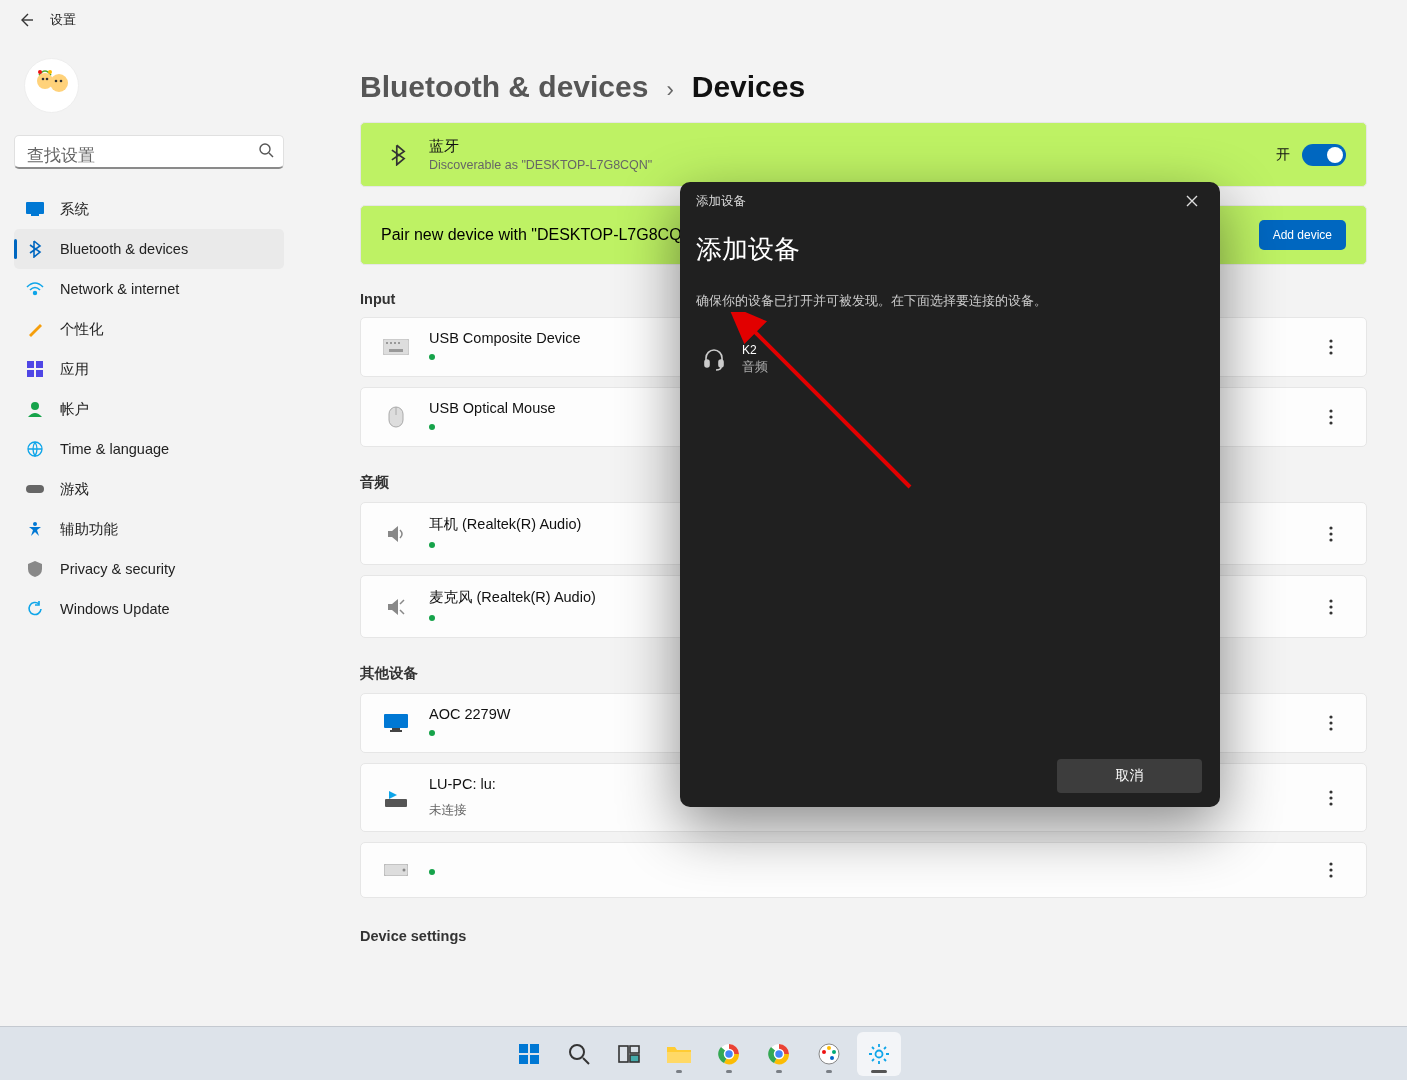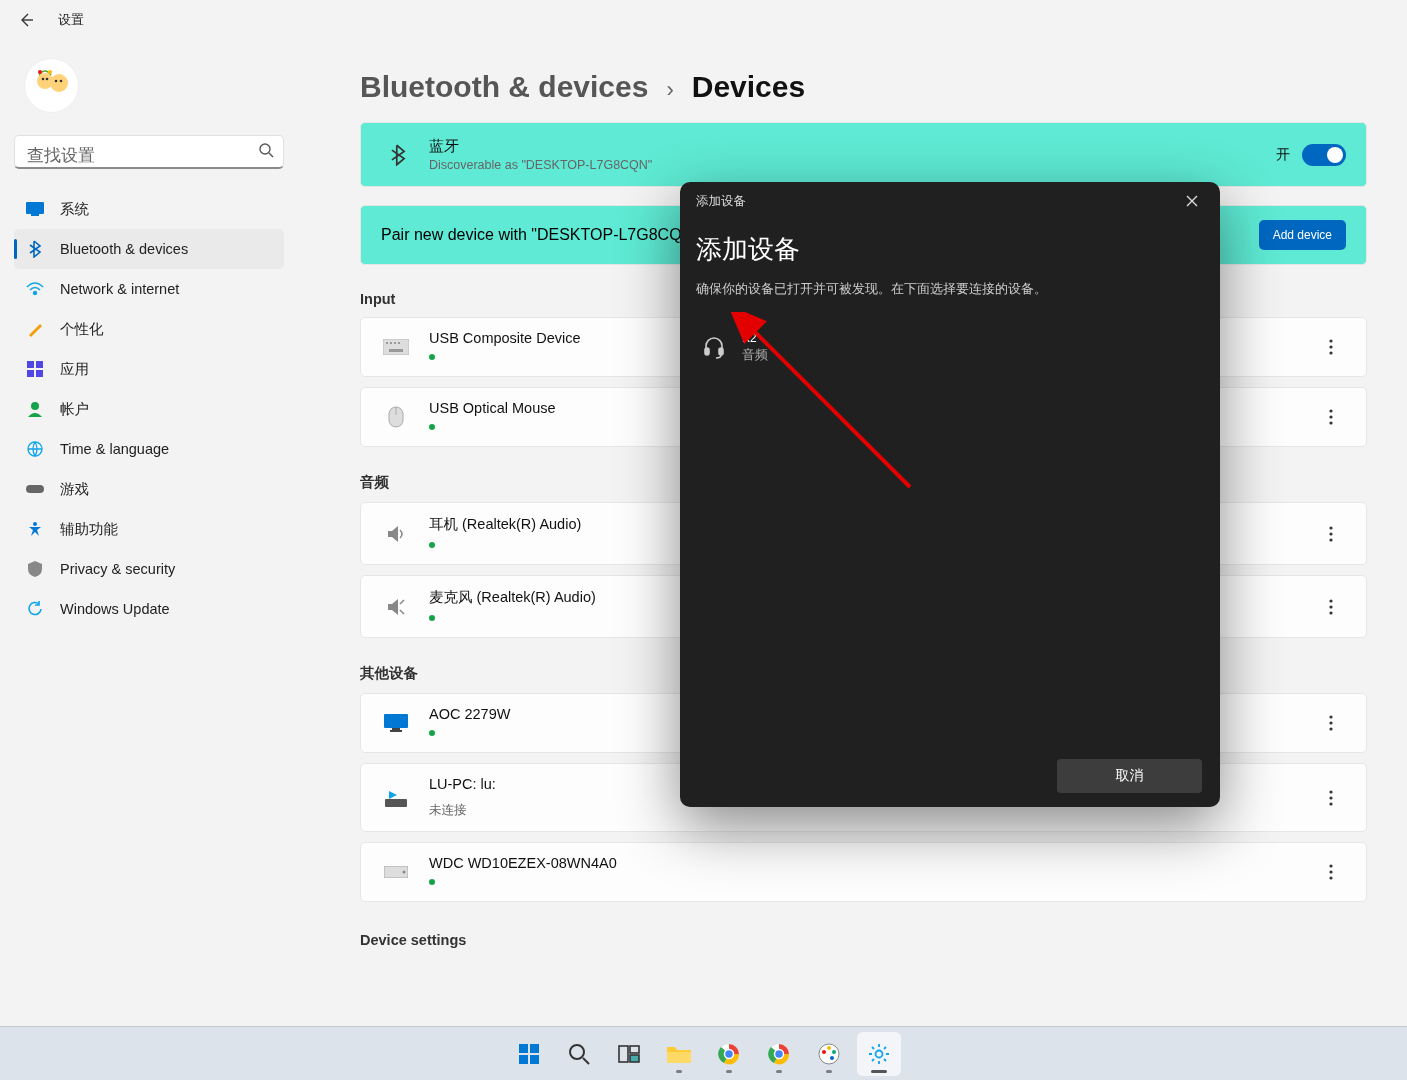--- a/index.html
+++ b/index.html
@@ -1,19 +1,19 @@
 <!DOCTYPE html>
 <html><head>
 <meta charset="utf-8">
 <style>
   * { box-sizing: border-box; margin: 0; padding: 0; font-family: "Microsoft YaHei", "Segoe UI Variable", "Segoe UI", sans-serif; }
   body { width:1407px; height:1080px; background:#f3f3f3; position:relative; overflow:hidden; }
 
   
-  .topbar { position:absolute; left:0; top:0; height:40px; width:100%; display:flex; align-items:center; padding-left:18px; gap:24px; color:#222;}
+  .topbar { position:absolute; left:0; top:0; height:40px; width:100%; display:flex; align-items:center; padding-left:18px; gap:16px; color:#222;}
   .topbar .back-icon { width:16px; height:16px; display:inline-flex; align-items:center; justify-content:center; color:#333;}
   .topbar .title { font-size:13px; color:#222; }
 
   
   .sidebar { position:absolute; left:14px; top:50px; width:285px; }
   .avatar { width:55px; height:55px; border-radius:50%; background:#fff; margin-left:10px; margin-top:8px; display:flex; align-items:center; justify-content:center; font-size:24px; overflow:hidden; border:1px solid #eee;}
   .avatar svg{width:50px;height:50px;}
   .search-wrap { margin-top:22px; position:relative; width:270px;}
   .search { width:100%; height:34px; background:#fff; border:1px solid #e0e0e0; border-bottom:2px solid #8a8a8a; border-radius:5px; padding:8px 34px 0 12px; font-size:17px; color:#0f172a;}
   .search::placeholder{color:#666;}
@@ -24,21 +24,21 @@
   .nav-item.active::before{content:""; position:absolute; left:0; top:10px; width:3px; height:20px; background:#0067c0; border-radius:3px;}
   .nav-icon{width:18px;height:18px;display:inline-flex;align-items:center;justify-content:center;}
 
   
   .main { position:absolute; left:360px; top:70px; right:40px;}
   .breadcrumb { display:flex; align-items:baseline; gap:18px; font-size:30px; font-weight:600; color:#555;}
   .breadcrumb .parent{color:#565656; font-weight:600;}
   .breadcrumb .chev{font-size:22px;color:#666; font-weight:400;}
   .breadcrumb .current{color:#111;}
 
-  .card { background:#5eead4; border:1px solid #e6e6e6; border-radius:5px; padding:14px 20px; display:flex; align-items:center; margin-top:18px; }
+  .card { background:#bef264; border:1px solid #e6e6e6; border-radius:5px; padding:14px 20px; display:flex; align-items:center; margin-top:18px; }
   .card .icon-slot{width:34px;height:34px;display:flex;align-items:center;justify-content:center;margin-right:14px;color:#444;}
   .card .txt{flex:1;}
   .card .line1{font-size:15px;color:#111;}
   .card .line2{font-size:12.5px;color:#666;margin-top:2px;}
   .toggle-wrap{display:flex;align-items:center;gap:12px;font-size:14px;color:#111;}
   .toggle{width:44px;height:22px;background:#0067c0;border-radius:11px;position:relative;}
   .toggle::after{content:"";position:absolute;right:3px;top:3px;width:16px;height:16px;border-radius:50%;background:#fff;}
 
   .card.pair{justify-content:space-between;}
   .btn-primary{background:#0067c0;color:#fff;border:none;border-radius:5px;padding:8px 14px;font-size:12px;cursor:pointer;}
@@ -51,21 +51,21 @@
   .status-dot{display:inline-block;width:6px;height:6px;border-radius:50%;background:#16a34a;margin-top:6px;}
   .status-text{font-size:12.5px;color:#666;margin-top:10px;}
   .more-btn{width:30px;height:30px;display:flex;align-items:center;justify-content:center;color:#333;border-radius:5px;cursor:pointer;}
 
   
   .modal { position:absolute; left:680px; top:182px; width:540px; height:625px; background:#202020; border-radius:10px; color:#fff; box-shadow:0 20px 60px rgba(0,0,0,0.45); padding:0; overflow:hidden;}
   .modal-header{height:38px;display:flex;align-items:center;justify-content:space-between;padding:0 8px 0 16px;font-size:12.5px;color:#ddd;}
   .close-btn{width:40px;height:30px;display:flex;align-items:center;justify-content:center;color:#ddd;border-radius:4px;cursor:pointer;}
   .modal-body{padding:8px 16px 0 16px;}
   .modal-title{font-size:26px;font-weight:400;margin-top:4px;}
-  .modal-sub{font-size:13px;color:#ccc;margin-top:12px;line-height:1.5;}
+  .modal-sub{font-size:13px;color:#ccc;margin-top:24px;line-height:1.5;}
   .found-device{display:flex;align-items:center;gap:14px;margin-top:26px;padding:6px 4px;border-radius:6px;cursor:pointer;}
   .found-device .fd-icon{width:28px;height:28px;color:#ccc;display:flex;align-items:center;justify-content:center;}
   .fd-name{font-size:12px;color:#fff;}
   .fd-type{font-size:13px;color:#aaa;margin-top:1px;}
   .modal-footer{position:absolute;bottom:14px;right:18px;}
   .btn-secondary{background:#3d3d3d;color:#fff;border:none;width:145px;height:34px;border-radius:4px;font-size:14px;cursor:pointer;}
 
   
   .anno{position:absolute;left:720px;top:312px;pointer-events:none;}
 
@@ -352,21 +352,21 @@
         </svg>
       </div>
   </div>
   <div class="device-row">
     <div class="icon-slot">
         <svg width="24" height="12" viewBox="0 0 24 12">
           <rect x="0" y="0" width="24" height="12" rx="2" fill="#ddd" stroke="#aaa"></rect>
           <circle cx="20" cy="6" r="1.5" fill="#888"></circle>
         </svg>
       </div>
-    <div class="txt"><div class="name">WDC WD10EZEX-08WN4A0</div><span class="status-dot"></span></div>
+    <div class="txt"><span class="status-dot"></span></div>
     <div class="more-btn">
         <svg width="4" height="16" viewBox="0 0 4 16" fill="currentColor">
           <circle cx="2" cy="2" r="1.6"></circle>
           <circle cx="2" cy="8" r="1.6"></circle>
           <circle cx="2" cy="14" r="1.6"></circle>
         </svg>
       </div>
   </div>
 
   <div class="section-heading" style="margin-top:30px">Device settings</div>

